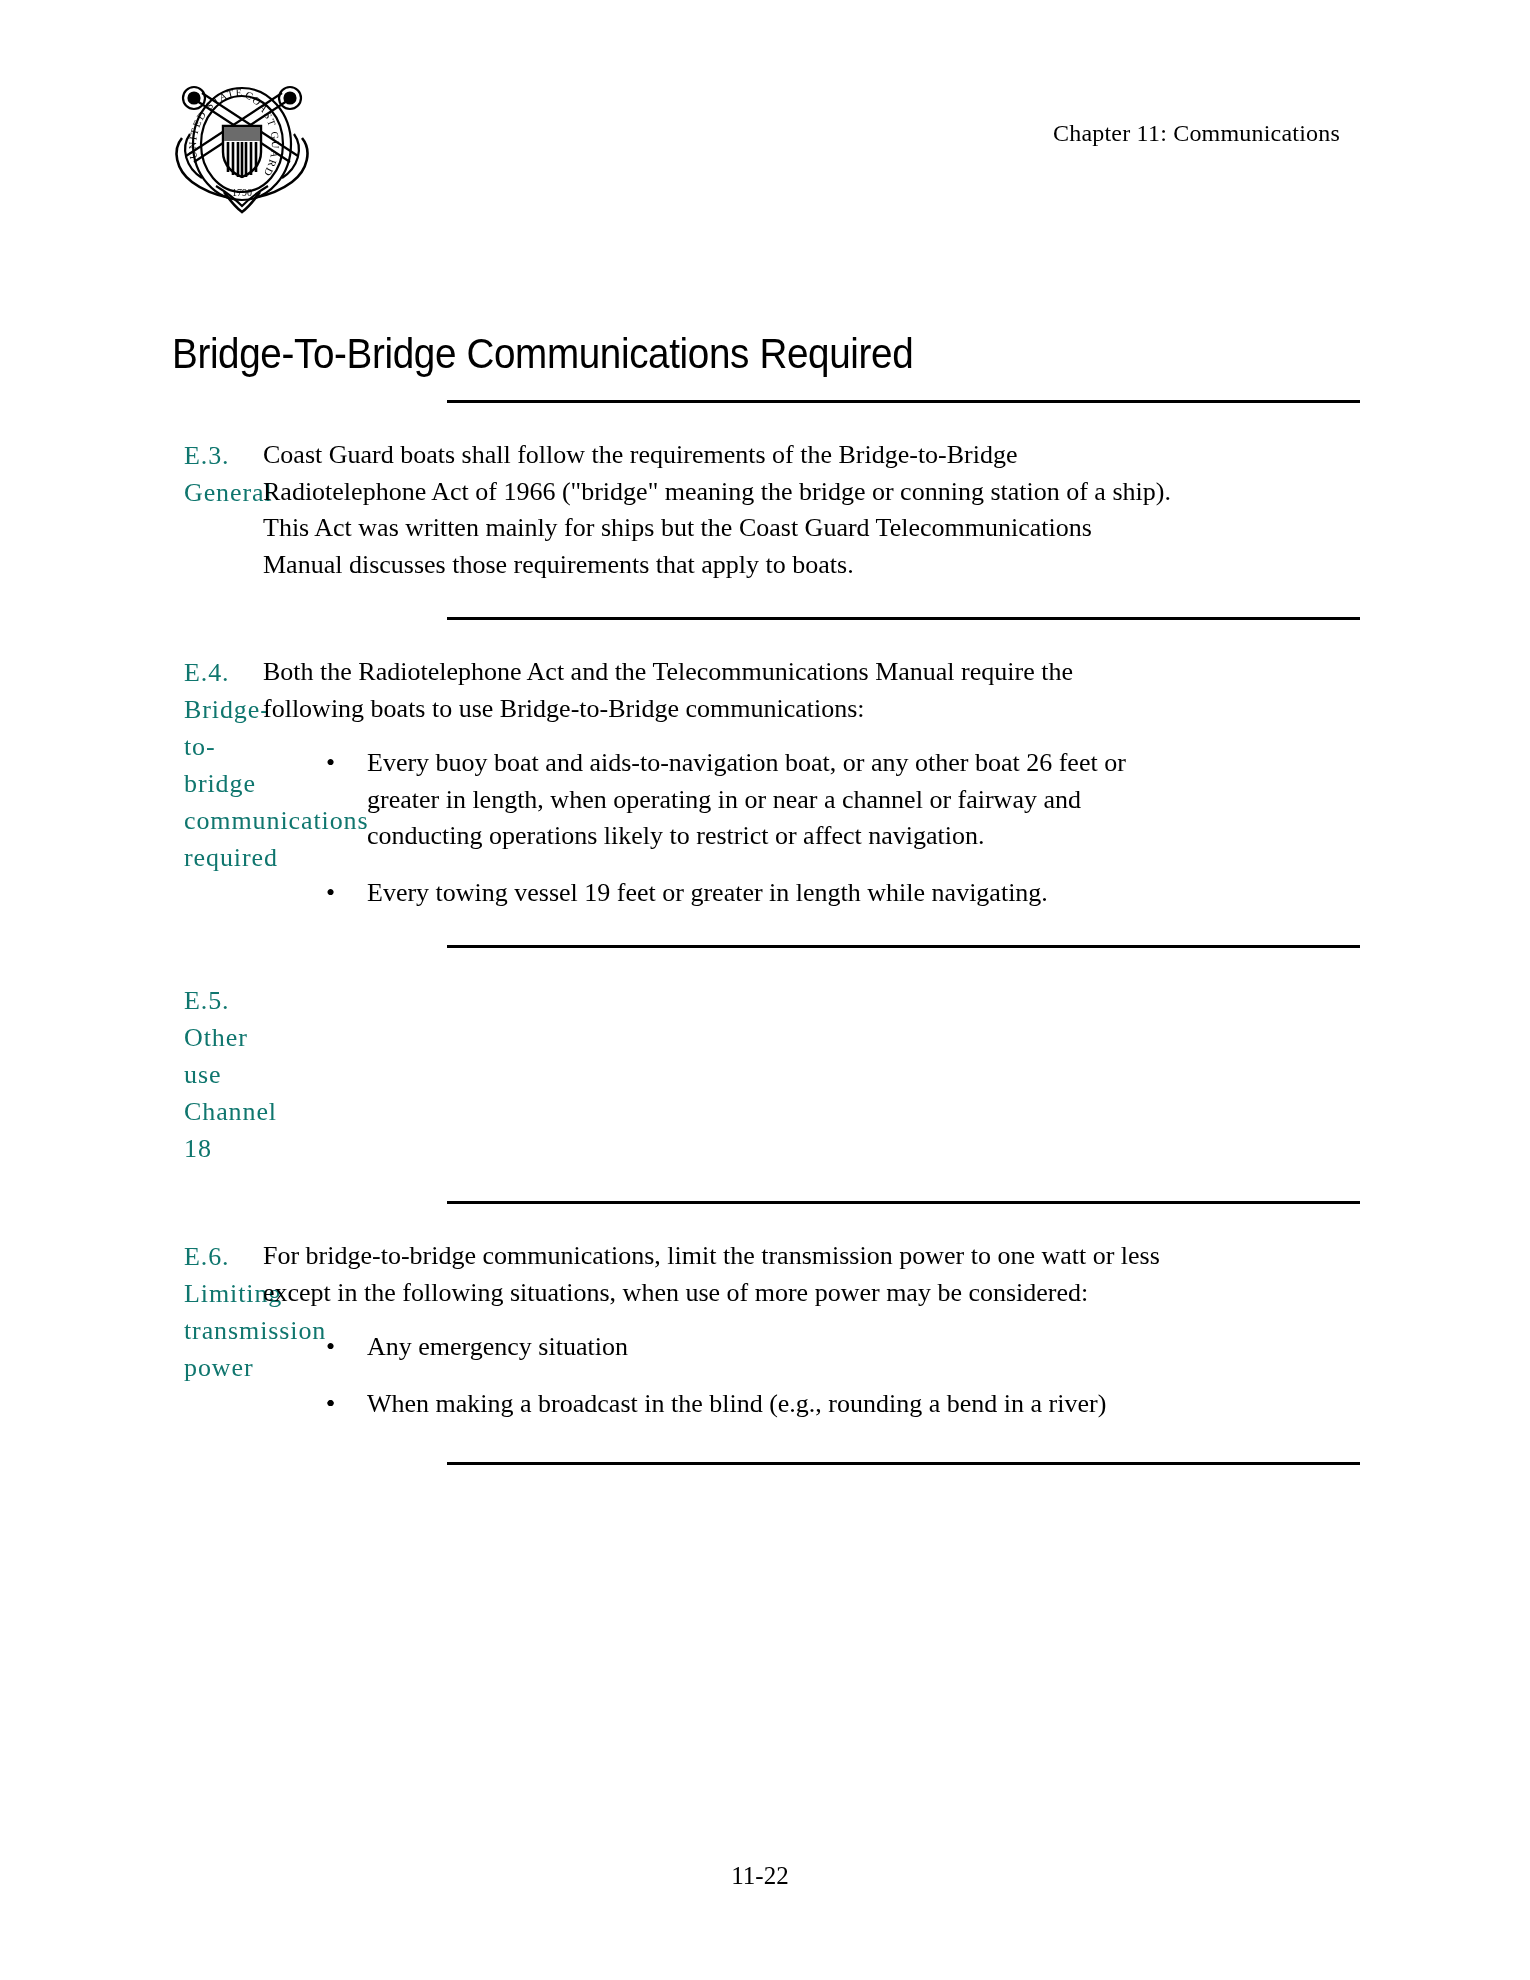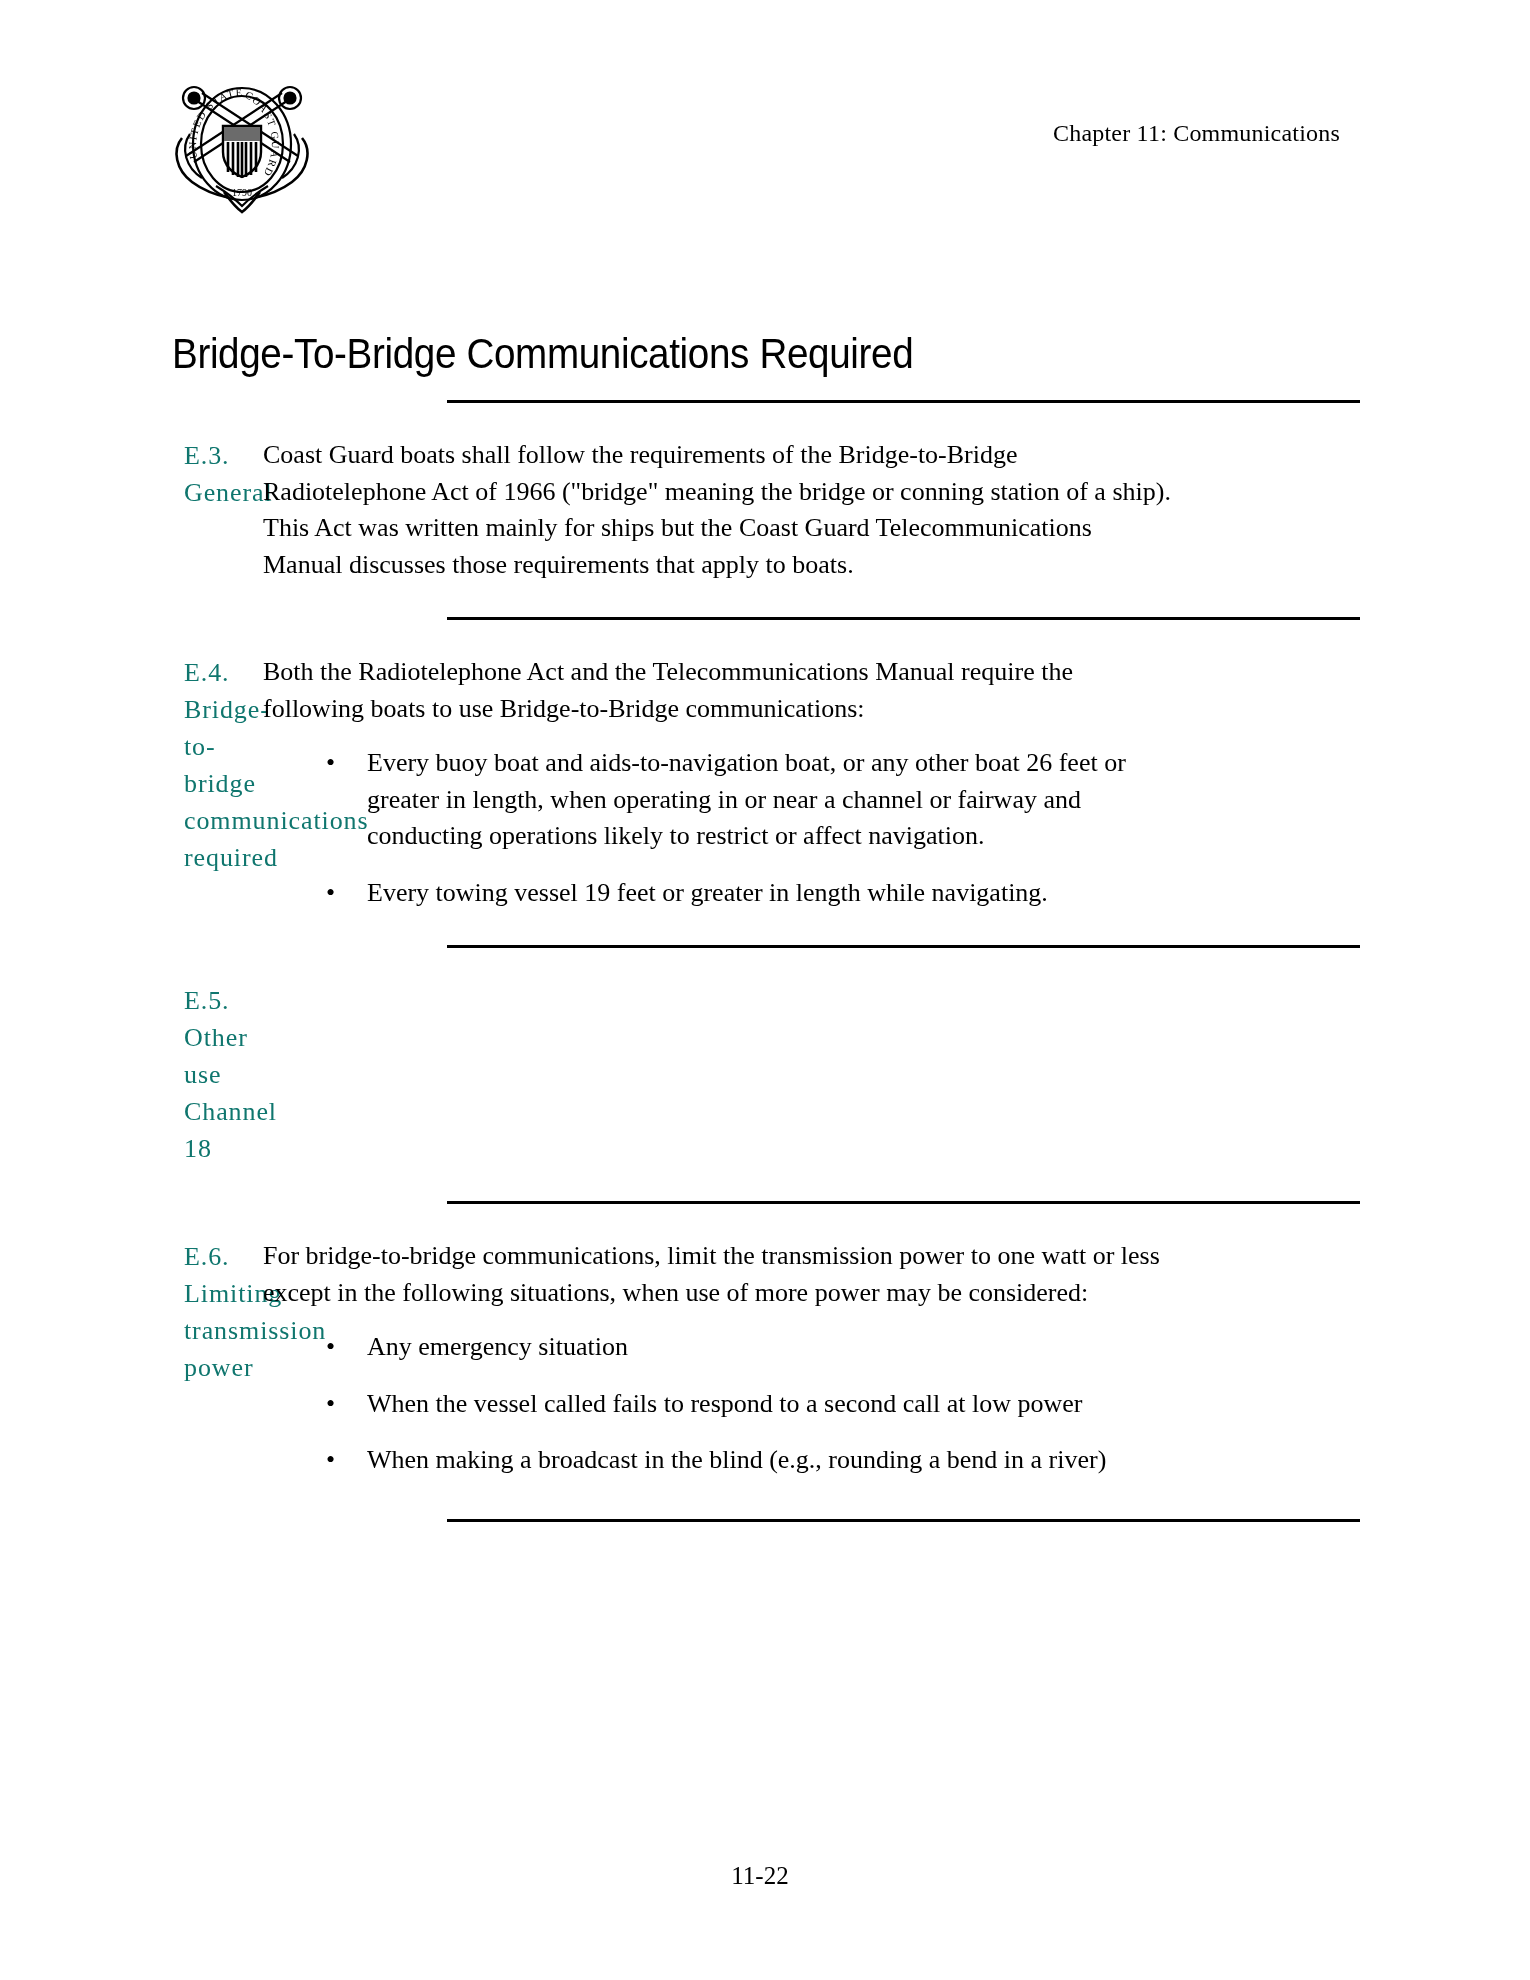--- a/index.html
+++ b/index.html
@@ -252,21 +252,20 @@
       <div class="sec-label">E.6.  Limiting transmission power</div>
       <div class="sec-body">
         <p>For bridge-to-bridge communications, limit the transmission power to one watt or less except in the following situations, when use of more power may be considered:</p>
         <ul class="bullets">
           <li>
             <span class="dot">•</span>
             <span>Any emergency situation</span>
           </li>
           <li>
             <span class="dot">•</span>
-            <span>When the vessel called fails to respond to a second call at low power</span>
           </li>
           <li>
             <span class="dot">•</span>
             <span>When making a broadcast in the blind (e.g., rounding a bend in a river)</span>
           </li>
         </ul>
       </div>
     </div>
     <div class="gap-lg"></div>
 

